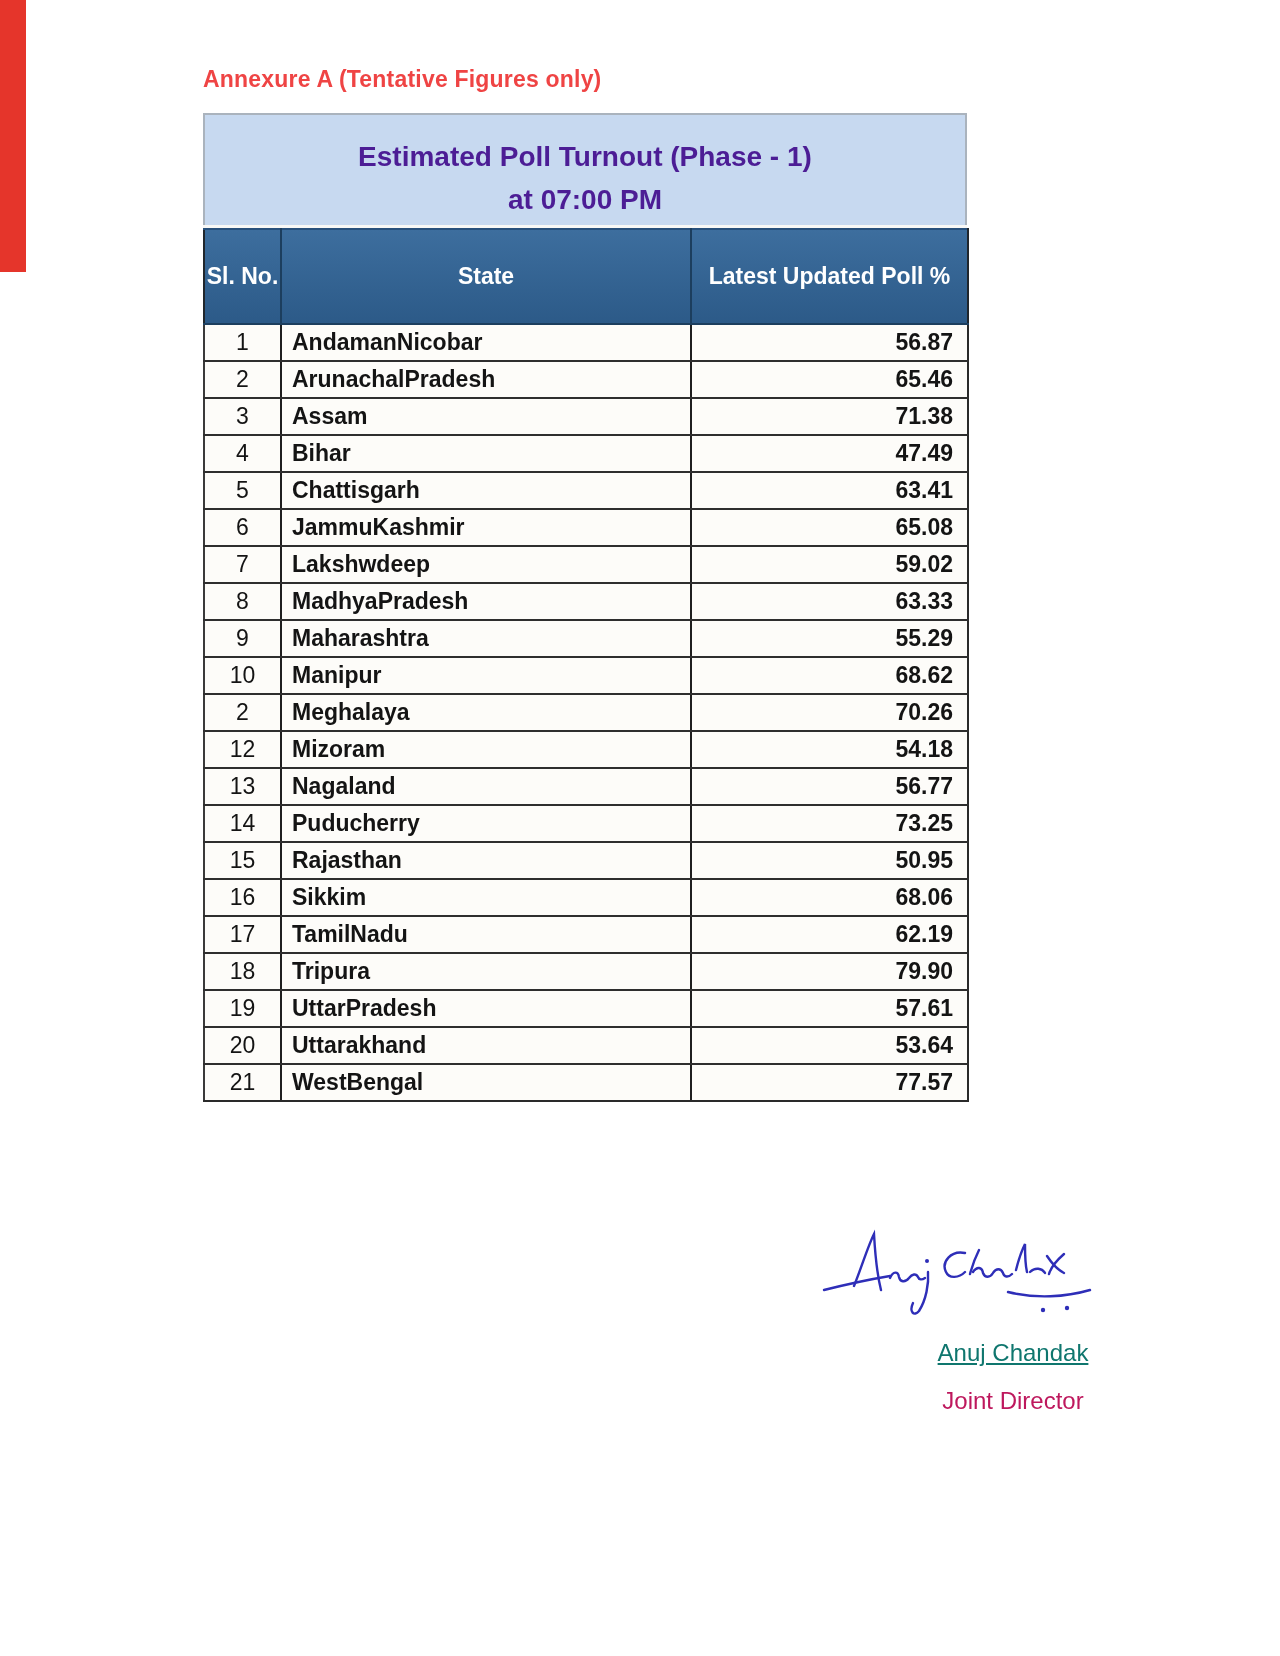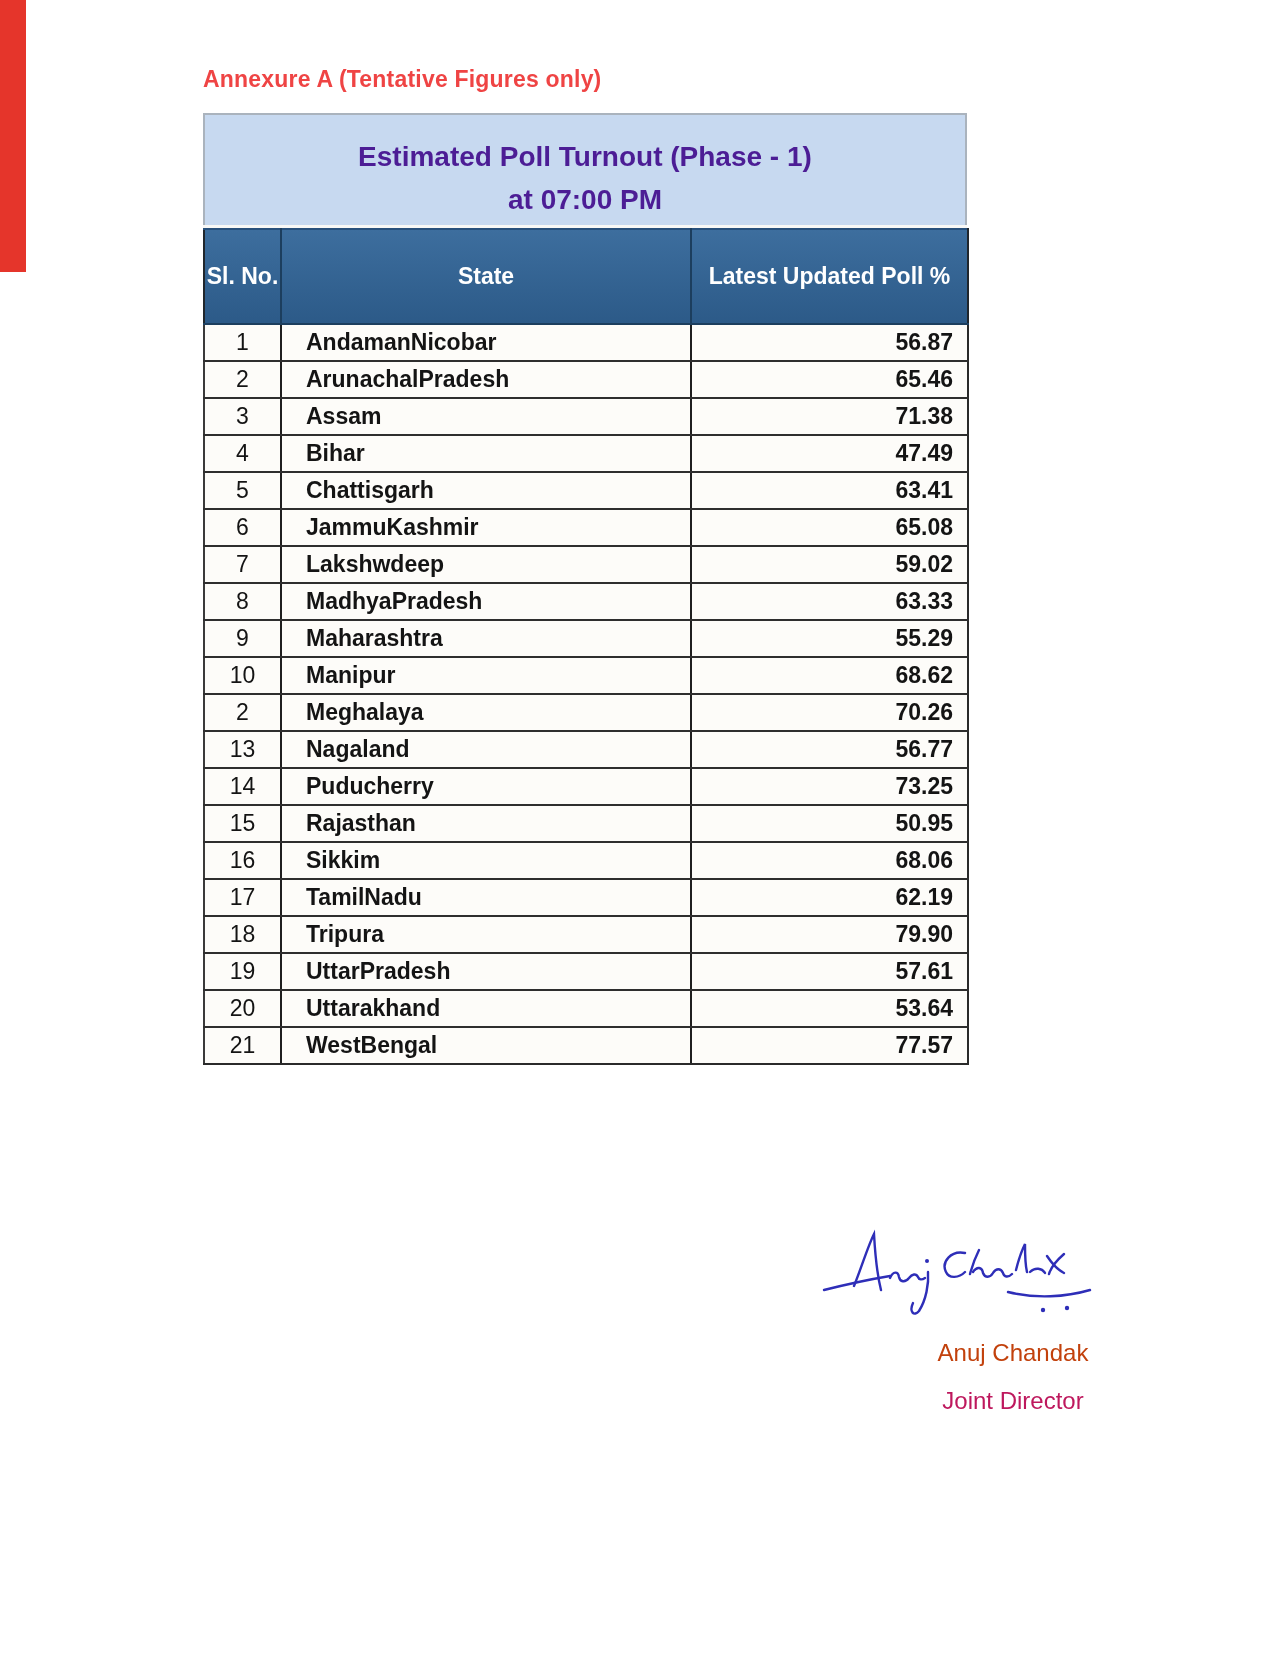--- a/index.html
+++ b/index.html
@@ -47,38 +47,38 @@
     height:35px;padding:0;
     border-bottom:2px solid #2e2e2e;
     font-size:23px;color:#141414;vertical-align:middle;
     background:#fdfcf9;
   }
   table.poll td.c-sl{
     text-align:center;font-weight:normal;
     border-left:2px solid #3a3a3a;border-right:2px solid #1f1f1f;
   }
   table.poll td.c-state{
-    text-align:left;font-weight:bold;padding-left:24px;
+    text-align:left;font-weight:bold;padding-left:10px;
     border-right:2px solid #1f1f1f;
     border-radius:12px;
   }
   table.poll td.c-poll{
     text-align:right;font-weight:bold;padding-right:14px;
     border-right:2px solid #2a2a2a;
   }
   table.poll tr:last-child td{border-bottom:2px solid #2a2a2a;}
   .sig-svg{
     position:absolute;left:810px;top:1226px;width:300px;height:100px;
   }
   .sig-svg path{fill:none;stroke:#2e2eb8;stroke-width:2.4;stroke-linecap:round;}
   .sig-svg circle{fill:#2e2eb8;stroke:none;}
   .sig-block{
     position:absolute;left:863px;top:1338px;width:300px;text-align:center;
   }
-  .sig-name{font-size:24px;color:#c2410c;line-height:30px;}
+  .sig-name{font-size:24px;color:#0f766e;line-height:30px;text-decoration:underline;}
   .sig-title{font-size:24px;color:#be185d;line-height:30px;margin-top:18px;}
 </style>
 </head>
 <body>
 
 <div>
 
   <div class="red-stripe"></div>
 
   <div class="annexure">Annexure A (Tentative Figures only)</div>
@@ -152,20 +152,25 @@
             <td class="c-sl">10</td>
             <td class="c-state">Manipur</td>
             <td class="c-poll">68.62</td>
           </tr>
           <tr>
             <td class="c-sl">2</td>
             <td class="c-state">Meghalaya</td>
             <td class="c-poll">70.26</td>
           </tr>
           <tr>
+            <td class="c-sl">12</td>
+            <td class="c-state">Mizoram</td>
+            <td class="c-poll">54.18</td>
+          </tr>
+          <tr>
             <td class="c-sl">13</td>
             <td class="c-state">Nagaland</td>
             <td class="c-poll">56.77</td>
           </tr>
           <tr>
             <td class="c-sl">14</td>
             <td class="c-state">Puducherry</td>
             <td class="c-poll">73.25</td>
           </tr>
           <tr>

